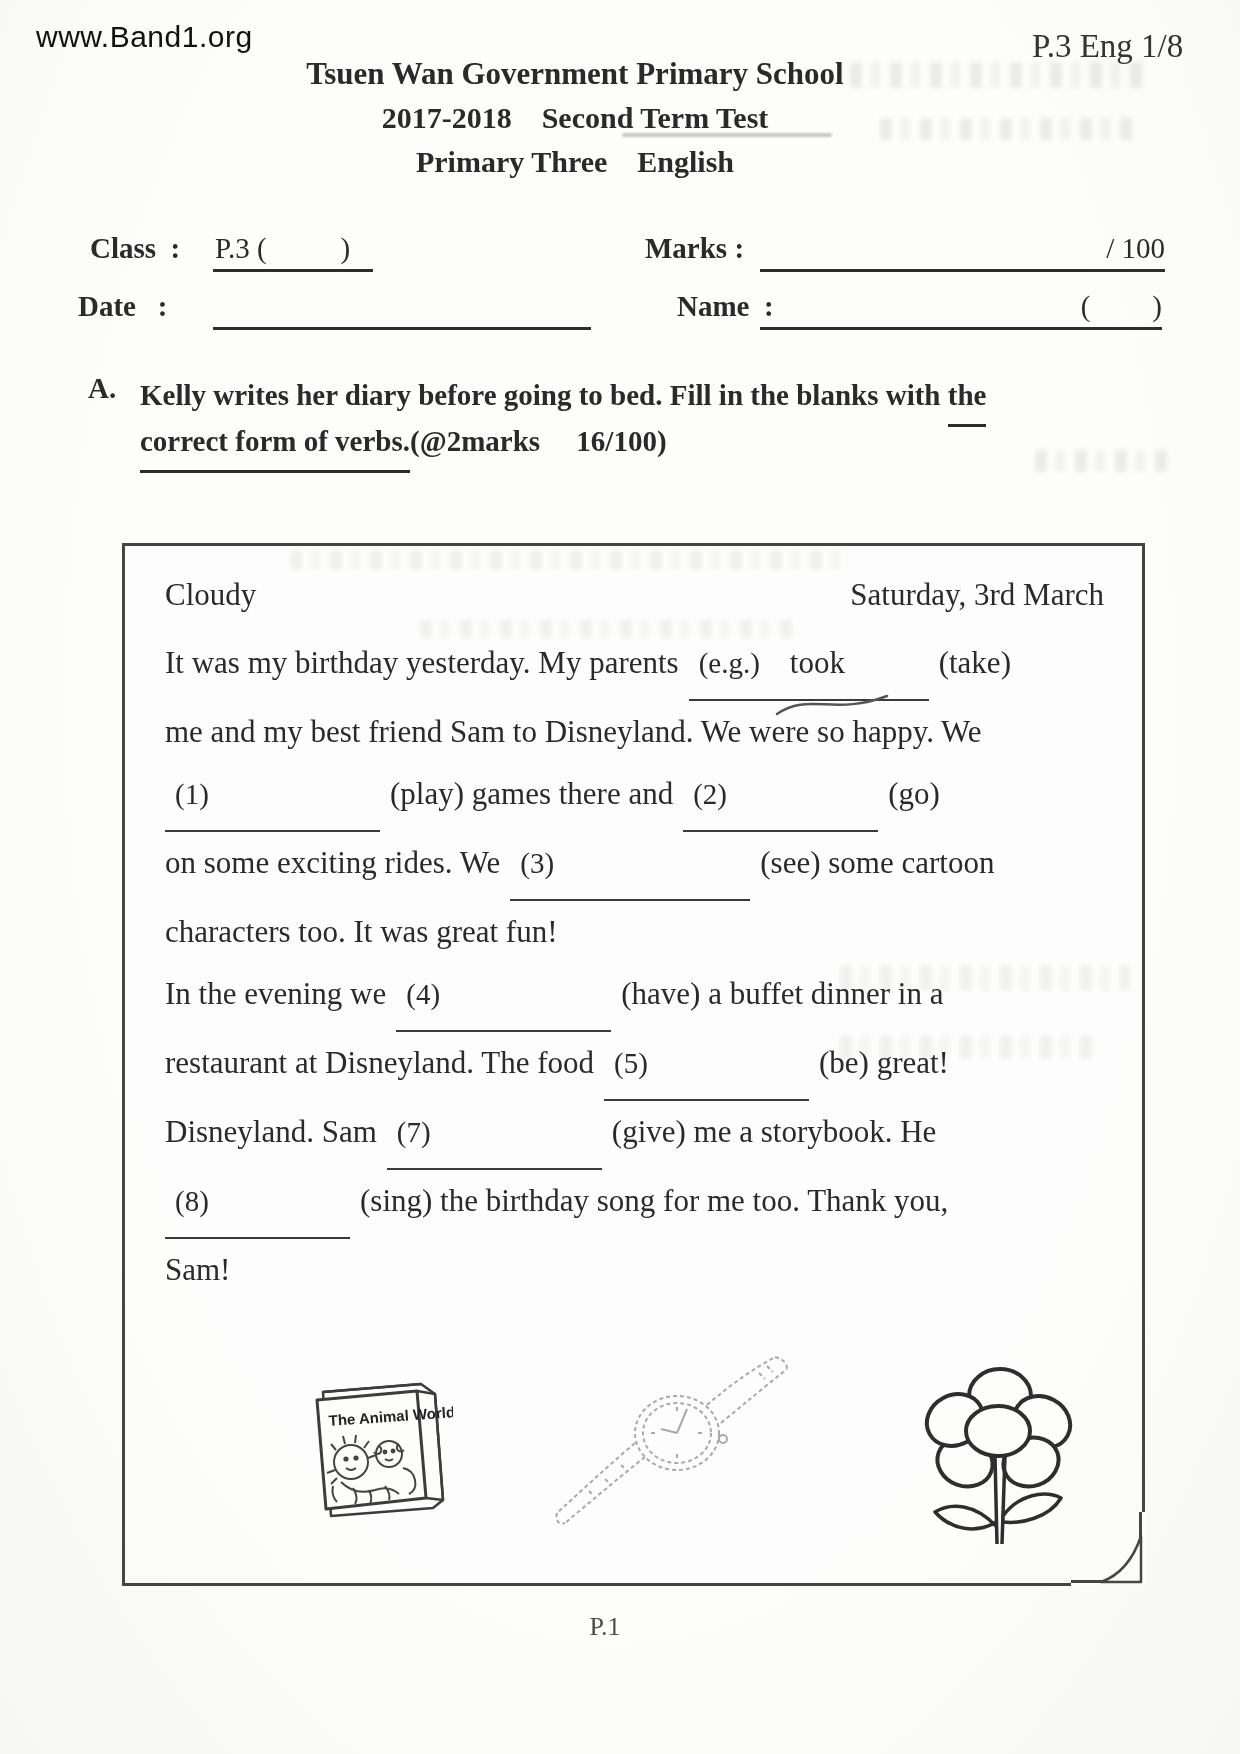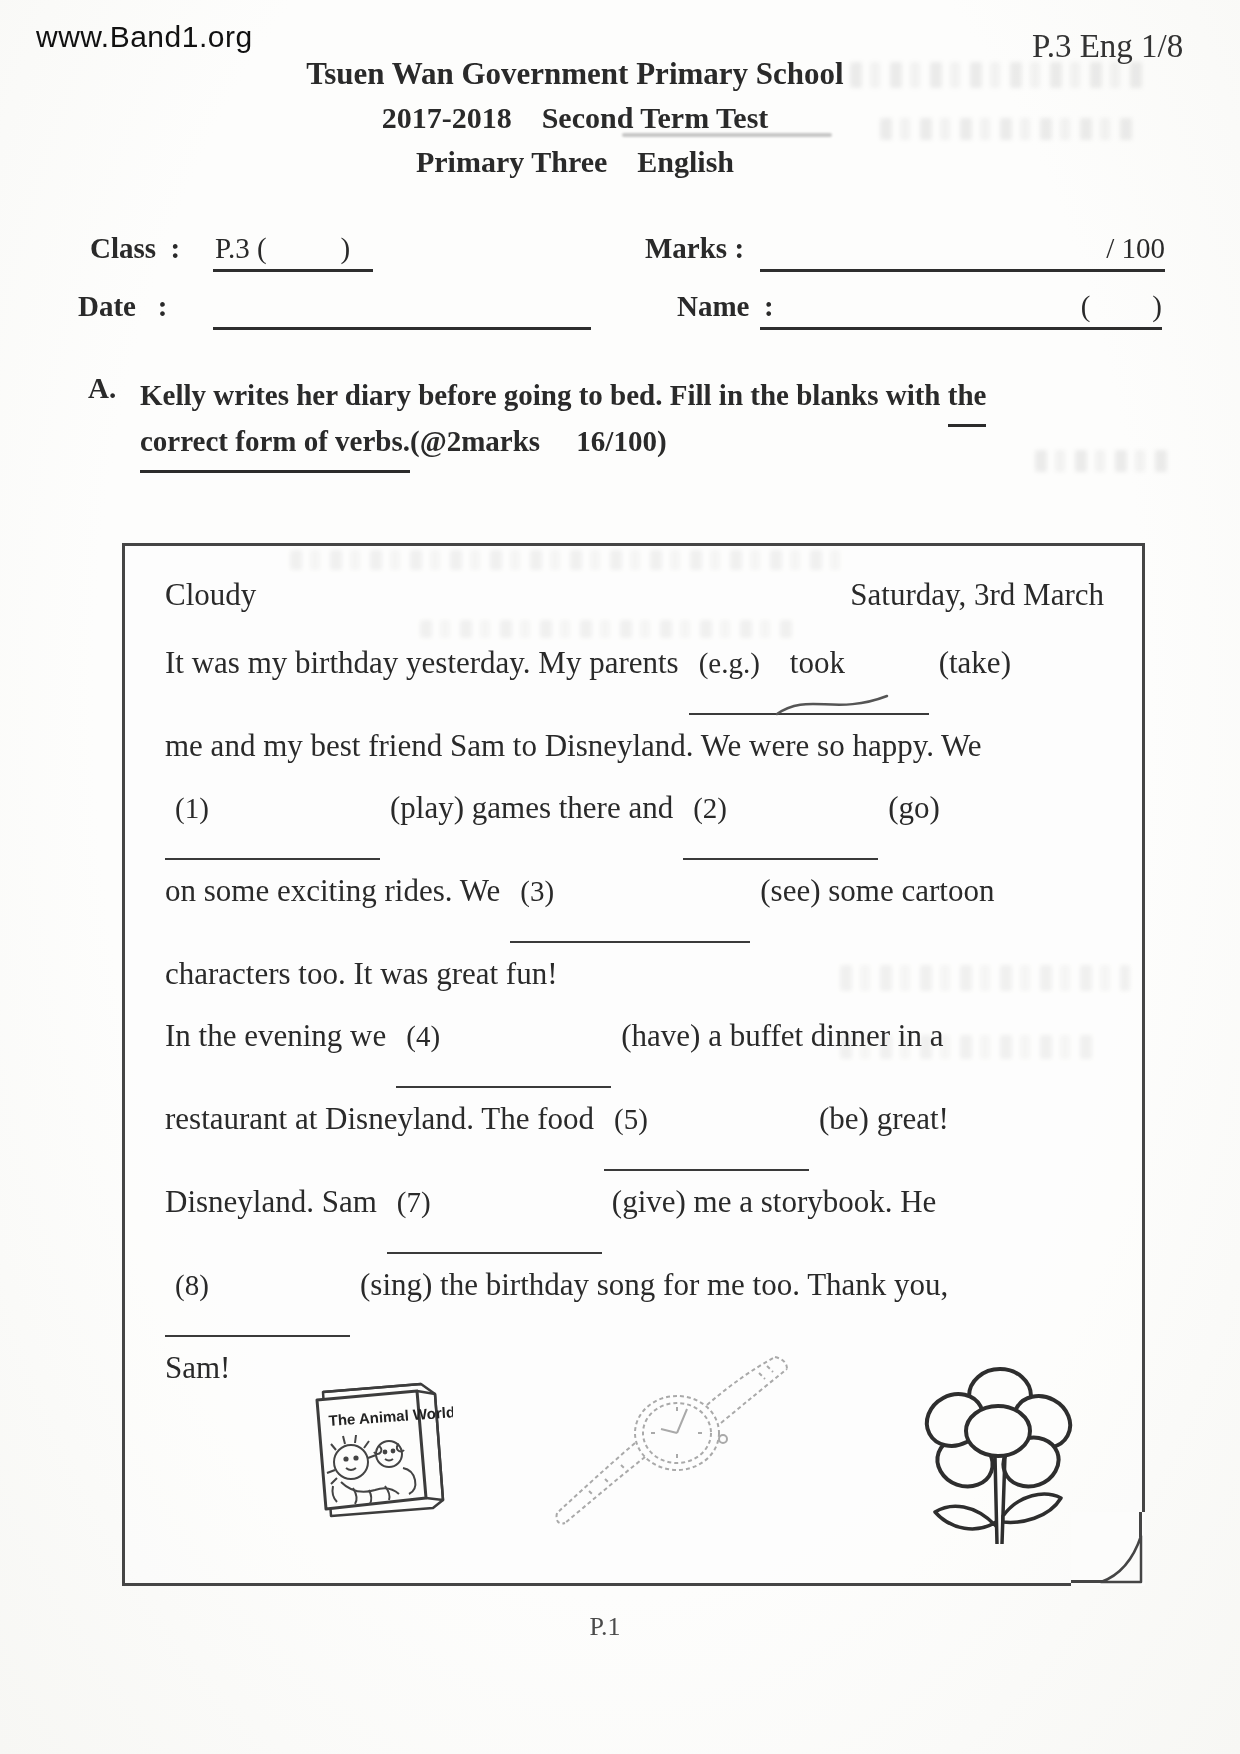--- a/index.html
+++ b/index.html
@@ -60,21 +60,21 @@
     position:absolute;left:122px;top:543px;width:1023px;height:1043px;
     border:3px solid #454545;box-sizing:border-box;
     background:rgba(255,255,255,.25);
   }
   .diary-content{padding:26px 38px 0 40px;font-size:31px;}
   .d-head{display:flex;justify-content:space-between;line-height:46px;}
   .dline{line-height:62px;white-space:pre;}
   .first-line{margin-top:14px;}
   .blank{
     display:inline-block;border-bottom:2px solid #3a3a3a;
-    padding:0 4px 19px 10px;box-sizing:border-box;
+    padding:0 4px 5px 10px;box-sizing:border-box;
     margin:0 10px;text-align:left;
   }.w185{width:185px;}
   .w195{width:195px;}.w205{width:205px;}.w215{width:215px;}
   .w230{width:230px;}.w240{width:240px;}
   .bnum{font-size:29px;}
   .bans{margin-left:30px;}
   .blank.no-lm{margin-left:0;}
   
   .illus{position:absolute;}
   .book-illus{left:168px;top:832px;}

